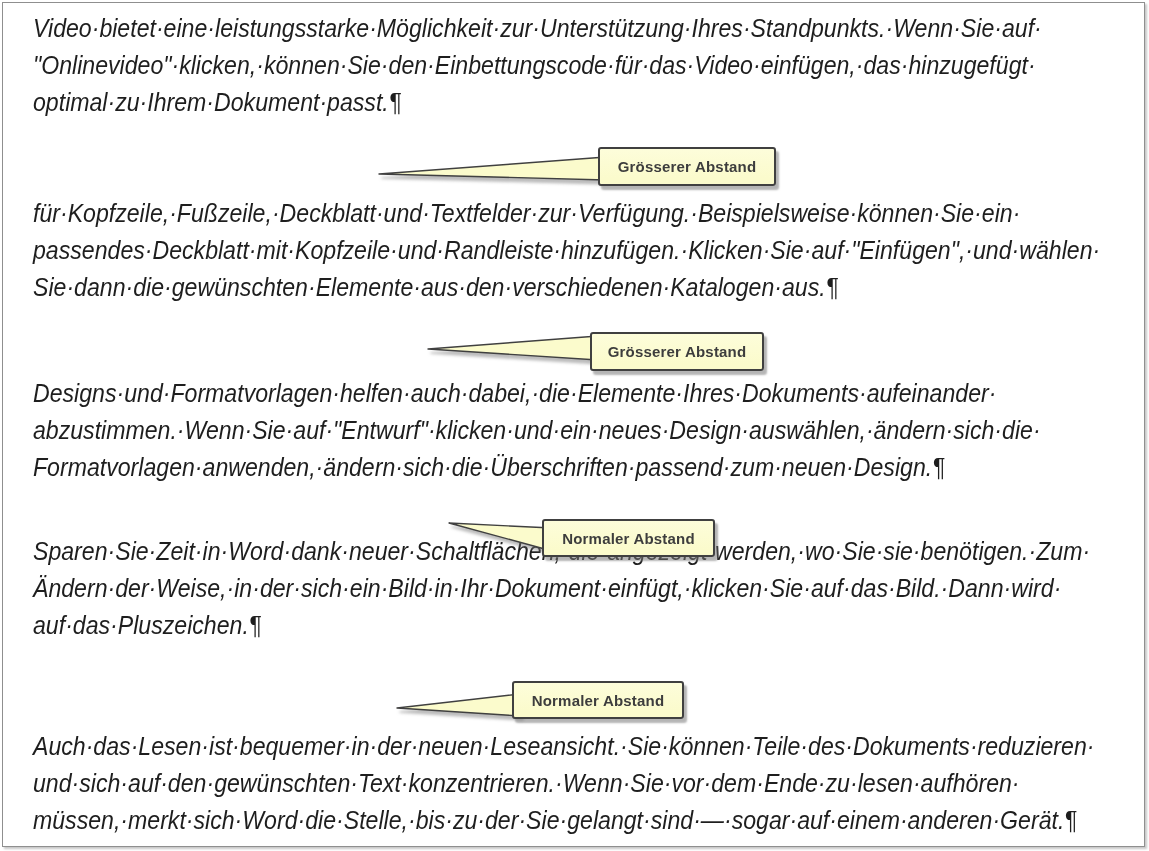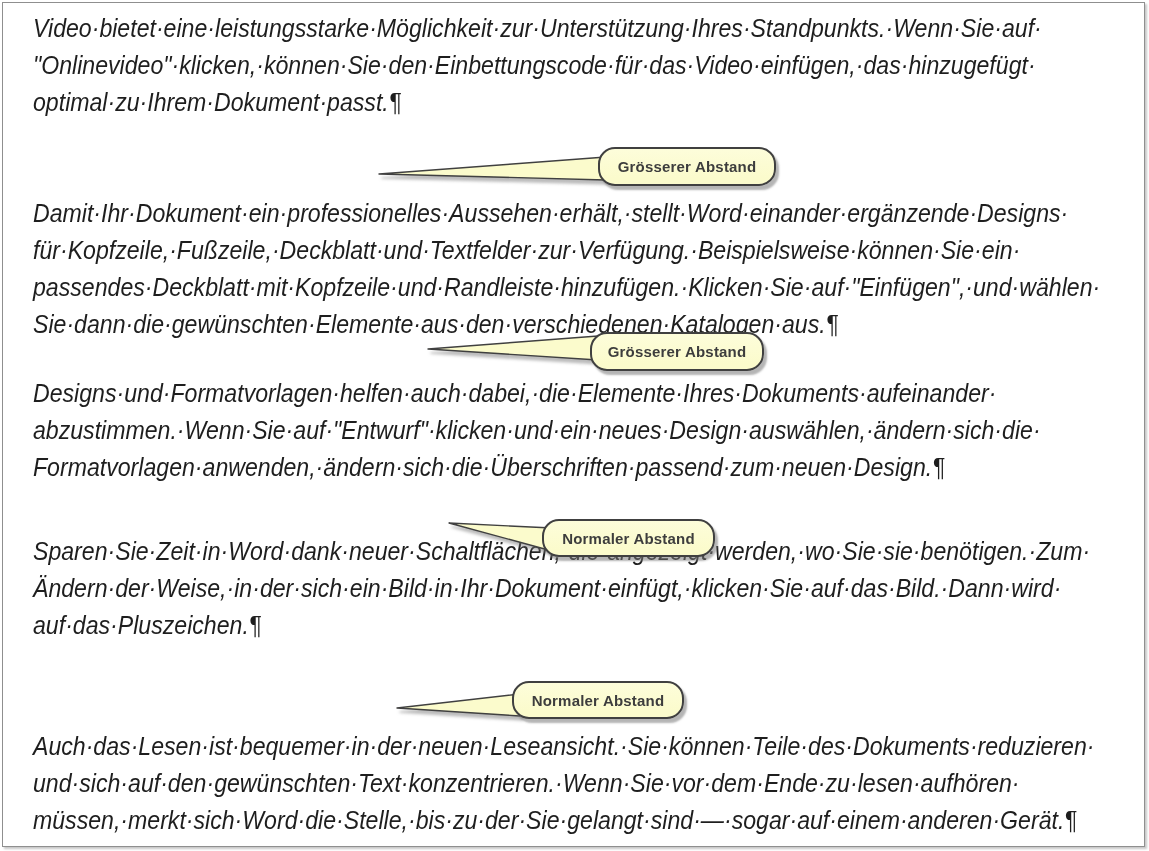--- a/index.html
+++ b/index.html
@@ -25,21 +25,21 @@
   .tails polygon{
     fill:var(--callout-bg,#fbfbcc);
     stroke:var(--callout-border,#404040);
     stroke-width:1.4;stroke-linejoin:round;
     filter:drop-shadow(3px 4px 1.5px rgba(120,120,120,0.5));
   }
   .callout{
     position:absolute;z-index:3;box-sizing:border-box;
     background:linear-gradient(180deg,#fdfdda 0%,var(--callout-bg,#f9f9c4) 85%);
     border:2px solid var(--callout-border,#404040);
-    border-radius:17px;
+    border-radius:3px;
     box-shadow:3px 4px 2px rgba(120,120,120,0.55);
     display:flex;align-items:center;justify-content:center;text-align:right;
   }
   .callout-label{
     font-size:15px;font-weight:bold;color:var(--callout-text,#3d3d3d);
     letter-spacing:0.2px;white-space:nowrap;
   }
 </style>
 </head>
 <body>
@@ -48,21 +48,20 @@
 
 <div class="doc">
 
   <div class="para" style="top:10px">
     <div class="line"><span class="ln" style="transform: scaleX(0.924421);">Video·bietet·eine·leistungsstarke·Möglichkeit·zur·Unterstützung·Ihres·Standpunkts.·Wenn·Sie·auf·</span></div>
     <div class="line"><span class="ln" style="transform: scaleX(0.924421);">"Onlinevideo"·klicken,·können·Sie·den·Einbettungscode·für·das·Video·einfügen,·das·hinzugefügt·</span></div>
     <div class="line"><span class="ln" style="transform: scaleX(0.924421);">optimal·zu·Ihrem·Dokument·passt.¶</span></div>
   </div>
 
   <div class="para" style="top:195px">
-    <div class="line"><span class="ln" style="transform: scaleX(0.924421);">Damit·Ihr·Dokument·ein·professionelles·Aussehen·erhält,·stellt·Word·einander·ergänzende·Designs·</span></div>
     <div class="line"><span class="ln" style="transform: scaleX(0.924421);">für·Kopfzeile,·Fußzeile,·Deckblatt·und·Textfelder·zur·Verfügung.·Beispielsweise·können·Sie·ein·</span></div>
     <div class="line"><span class="ln" style="transform: scaleX(0.924421);">passendes·Deckblatt·mit·Kopfzeile·und·Randleiste·hinzufügen.·Klicken·Sie·auf·"Einfügen",·und·wählen·</span></div>
     <div class="line"><span class="ln" style="transform: scaleX(0.924421);">Sie·dann·die·gewünschten·Elemente·aus·den·verschiedenen·Katalogen·aus.¶</span></div>
   </div>
 
   <div class="para" style="top:375px">
     <div class="line"><span class="ln" style="transform: scaleX(0.924421);">Designs·und·Formatvorlagen·helfen·auch·dabei,·die·Elemente·Ihres·Dokuments·aufeinander·</span></div>
     <div class="line"><span class="ln" style="transform: scaleX(0.924421);">abzustimmen.·Wenn·Sie·auf·"Entwurf"·klicken·und·ein·neues·Design·auswählen,·ändern·sich·die·</span></div>
     <div class="line"><span class="ln" style="transform: scaleX(0.924421);">Formatvorlagen·anwenden,·ändern·sich·die·Überschriften·passend·zum·neuen·Design.¶</span></div>
   </div>

